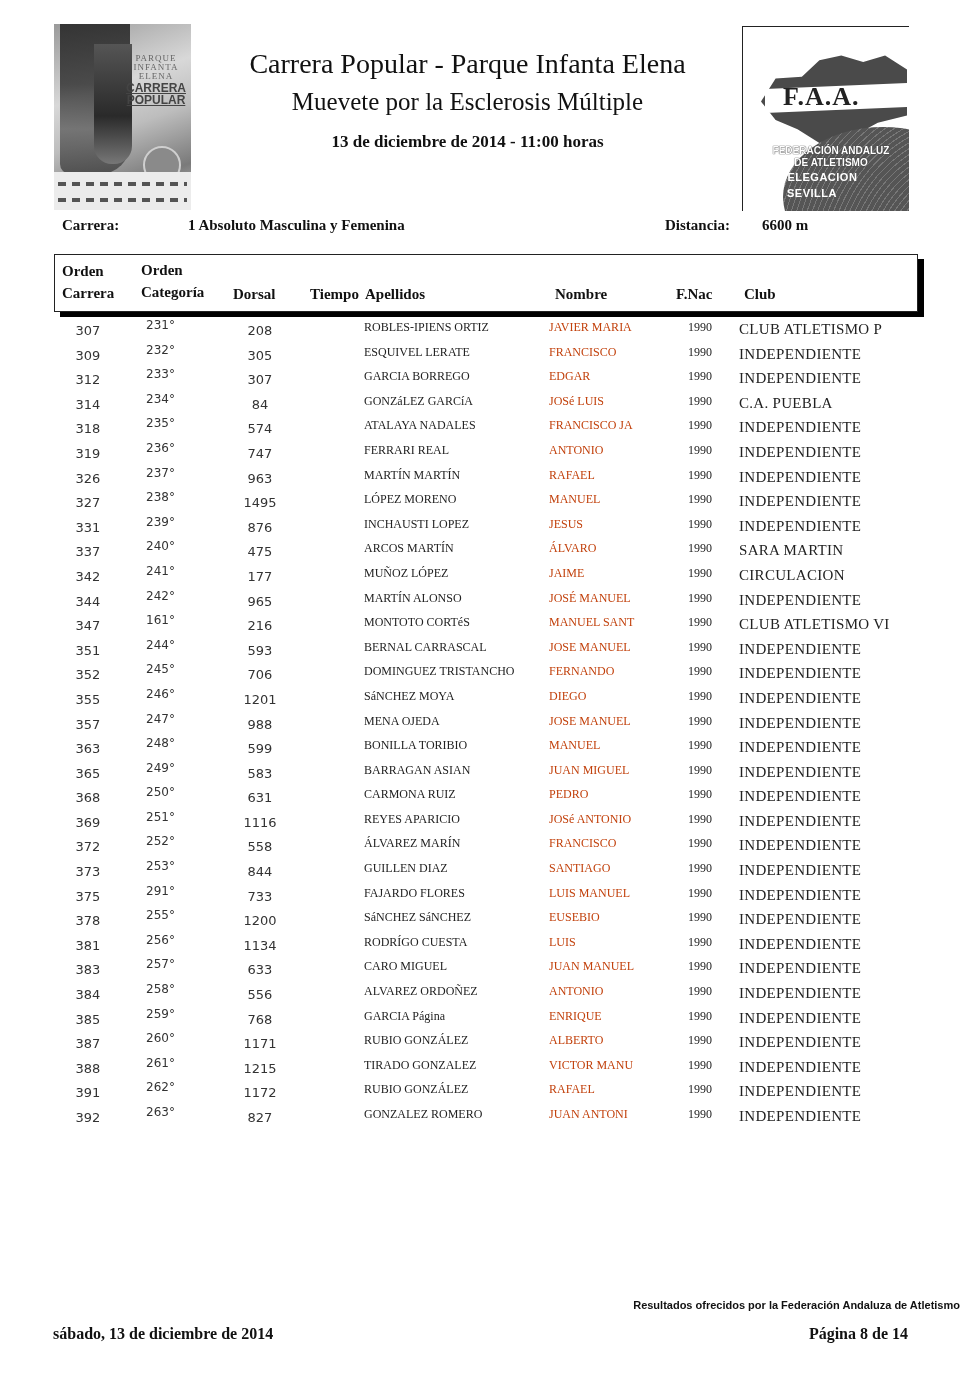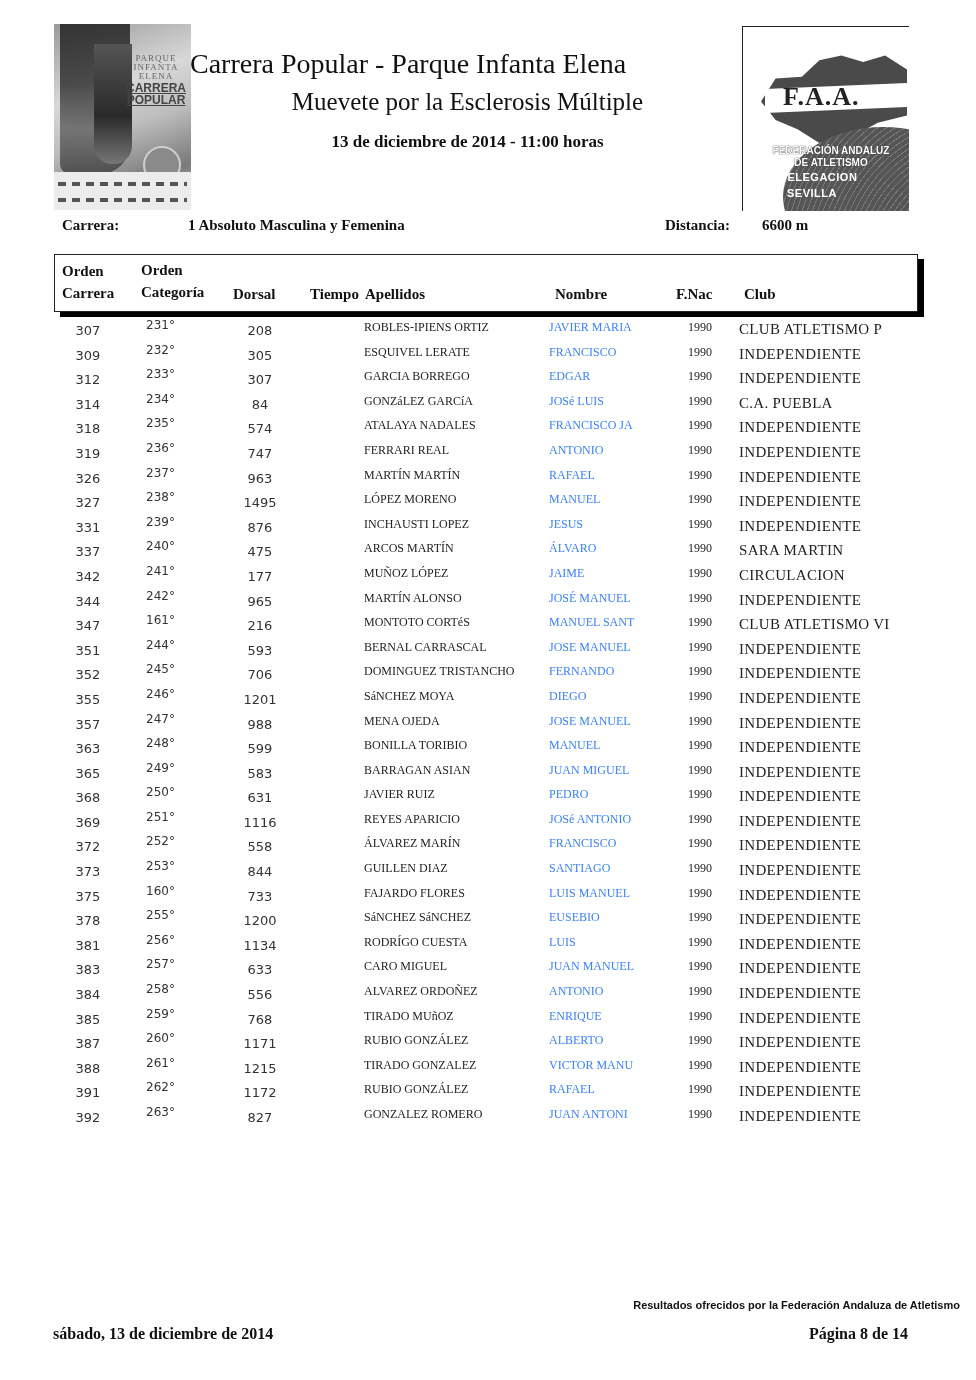--- a/index.html
+++ b/index.html
@@ -11,21 +11,21 @@
   .poster .legs { position:absolute; left:6px; top:0; width:70px; height:150px; background:linear-gradient(180deg,#222 0%,#333 40%,#666 70%,#444 100%); border-radius:0 0 30px 10px; opacity:.85; }
   .poster .legs2 { position:absolute; left:40px; top:20px; width:38px; height:120px; background:linear-gradient(180deg,#555,#2a2a2a 60%,#777); border-radius:0 0 18px 18px; }
   .poster .ptxt { position:absolute; right:4px; width:62px; text-align:center; font-family:"Liberation Serif", serif; color:#555; line-height:1; }
   .poster .p1 { top:30px; font-size:9px; letter-spacing:1px; color:#666; }
   .poster .p2 { top:58px; font-size:12px; font-weight:bold; font-family:"Liberation Sans", sans-serif; color:#444;text-decoration:underline; }
   .poster .strip { position:absolute; left:0; right:0; bottom:0; height:38px; background:#ececec; }
   .poster .badge { position:absolute; right:10px; bottom:26px; width:34px; height:34px; border-radius:50%; background:#8a8a8a; border:2px solid #cfcfcf; }
   .poster .logos { position:absolute; left:4px; right:4px; height:4px; background:repeating-linear-gradient(90deg,#555 0 8px,transparent 8px 14px); }
 
   
-  .title1 { left:190px; top:48px; width:555px; text-align:left; font-size:28px; }
+  .title1 { left:190px; top:48px; width:555px; text-align:center; font-size:28px; }
   .title2 { left:190px; top:88px; width:555px; text-align:center; font-size:25px; }
   .title3 { left:190px; top:132px; width:555px; text-align:center; font-size:17px; font-weight:bold; }
 
   
   .faa { left:742px; top:26px; width:166px; height:184px; border-left:1px solid #222; border-top:1px solid #222; background:#fff; overflow:hidden; }
   .faa .map { position:absolute; left:18px; top:24px; width:146px; height:92px; background:#4a4a4a; clip-path:polygon(0 55%,10% 30%,28% 28%,40% 10%,55% 5%,70% 12%,85% 5%,100% 20%,100% 70%,80% 78%,60% 95%,40% 100%,25% 85%,10% 75%); }
   .faa .band { position:absolute; left:22px; top:56px; width:142px; height:30px; background:#fff; clip-path:polygon(0 20%,100% 0,100% 80%,0 100%); }
   .faa .letters { position:absolute; left:40px; top:55px; font-size:26px; font-weight:bold; font-family:"Liberation Serif", serif; color:#222; letter-spacing:1px; }
   .faa .track { position:absolute; left:40px; top:100px; width:200px; height:140px; border-radius:50%; background:repeating-radial-gradient(circle at 100% 100%,#555 0 4px,#777 4px 5px); }
   .faa .fed { position:absolute; left:10px; top:118px; width:156px; text-align:center; font-family:"Liberation Sans", sans-serif; font-weight:bold; color:#fff; font-size:10px; line-height:12px; text-shadow:0 0 1px #333,0 0 1px #333; }
@@ -39,21 +39,21 @@
   .hcol { position:absolute; font-size:15px; font-weight:bold; line-height:22px; }
 
   
   .rows { left:0; top:318px; width:976px; }
   .row { position:relative; height:24.6px; }
   .c { position:absolute; top:0; white-space:nowrap; }
   .c-oc { left:62px; width:52px; text-align:center; top:5px; font-family:"DejaVu Sans", sans-serif; font-size:13px; color:#333; }
   .c-ocat { left:146px; top:0; font-family:"DejaVu Sans", sans-serif; font-size:12px; color:#333; }
   .c-dor { left:232px; width:56px; text-align:center; top:5px; font-family:"DejaVu Sans", sans-serif; font-size:13px; color:#333; }
   .c-ape { left:364px; top:2px; font-family:"Liberation Serif", serif; font-size:12px; color:#222; }
-  .c-nom { left:549px; top:2px; font-family:"Liberation Serif", serif; font-size:12px; color:#3b82f6; }
+  .c-nom { left:549px; top:2px; font-family:"Liberation Serif", serif; font-size:12px; color:#c2410c; }
   .c-fn { left:688px; top:2px; font-family:"Liberation Serif", serif; font-size:12px; color:#222; }
   .c-club { left:739px; top:3px; font-family:"Liberation Serif", serif; font-size:15px; color:#222; letter-spacing:.3px; }
 
   
   .credit { left:0; top:1299px; width:960px; text-align:right; font-family:"Liberation Sans", sans-serif; font-weight:bold; font-size:11px; }
   .fdate { left:53px; top:1325px; font-size:16px; font-weight:bold; }
   .fpage { right:68px; top:1325px; font-size:16px; font-weight:bold; }
 </style>
 </head>
 <body>
@@ -300,21 +300,21 @@
       <span class="c c-ape">BARRAGAN ASIAN</span>
       <span class="c c-nom">JUAN MIGUEL</span>
       <span class="c c-fn">1990</span>
       <span class="c c-club">INDEPENDIENTE</span>
     </div>
     <div class="row">
       <span class="c c-oc">368</span>
       <span class="c c-ocat">250°</span>
       <span class="c c-dor">631</span>
       <span class="c c-tiempo" style="left: 295px;"></span>
-      <span class="c c-ape">JAVIER RUIZ</span>
+      <span class="c c-ape">CARMONA RUIZ</span>
       <span class="c c-nom">PEDRO</span>
       <span class="c c-fn">1990</span>
       <span class="c c-club">INDEPENDIENTE</span>
     </div>
     <div class="row">
       <span class="c c-oc">369</span>
       <span class="c c-ocat">251°</span>
       <span class="c c-dor">1116</span>
       <span class="c c-tiempo" style="left: 295px;"></span>
       <span class="c c-ape">REYES APARICIO</span>
@@ -337,21 +337,21 @@
       <span class="c c-ocat">253°</span>
       <span class="c c-dor">844</span>
       <span class="c c-tiempo" style="left: 295px;"></span>
       <span class="c c-ape">GUILLEN DIAZ</span>
       <span class="c c-nom">SANTIAGO</span>
       <span class="c c-fn">1990</span>
       <span class="c c-club">INDEPENDIENTE</span>
     </div>
     <div class="row">
       <span class="c c-oc">375</span>
-      <span class="c c-ocat">160°</span>
+      <span class="c c-ocat">291°</span>
       <span class="c c-dor">733</span>
       <span class="c c-tiempo" style="left: 295px;"></span>
       <span class="c c-ape">FAJARDO FLORES</span>
       <span class="c c-nom">LUIS MANUEL</span>
       <span class="c c-fn">1990</span>
       <span class="c c-club">INDEPENDIENTE</span>
     </div>
     <div class="row">
       <span class="c c-oc">378</span>
       <span class="c c-ocat">255°</span>
@@ -390,21 +390,21 @@
       <span class="c c-ape">ALVAREZ ORDOÑEZ</span>
       <span class="c c-nom">ANTONIO</span>
       <span class="c c-fn">1990</span>
       <span class="c c-club">INDEPENDIENTE</span>
     </div>
     <div class="row">
       <span class="c c-oc">385</span>
       <span class="c c-ocat">259°</span>
       <span class="c c-dor">768</span>
       <span class="c c-tiempo" style="left: 295px;"></span>
-      <span class="c c-ape">TIRADO MUñOZ</span>
+      <span class="c c-ape">GARCIA Página</span>
       <span class="c c-nom">ENRIQUE</span>
       <span class="c c-fn">1990</span>
       <span class="c c-club">INDEPENDIENTE</span>
     </div>
     <div class="row">
       <span class="c c-oc">387</span>
       <span class="c c-ocat">260°</span>
       <span class="c c-dor">1171</span>
       <span class="c c-tiempo" style="left: 295px;"></span>
       <span class="c c-ape">RUBIO GONZÁLEZ</span>

